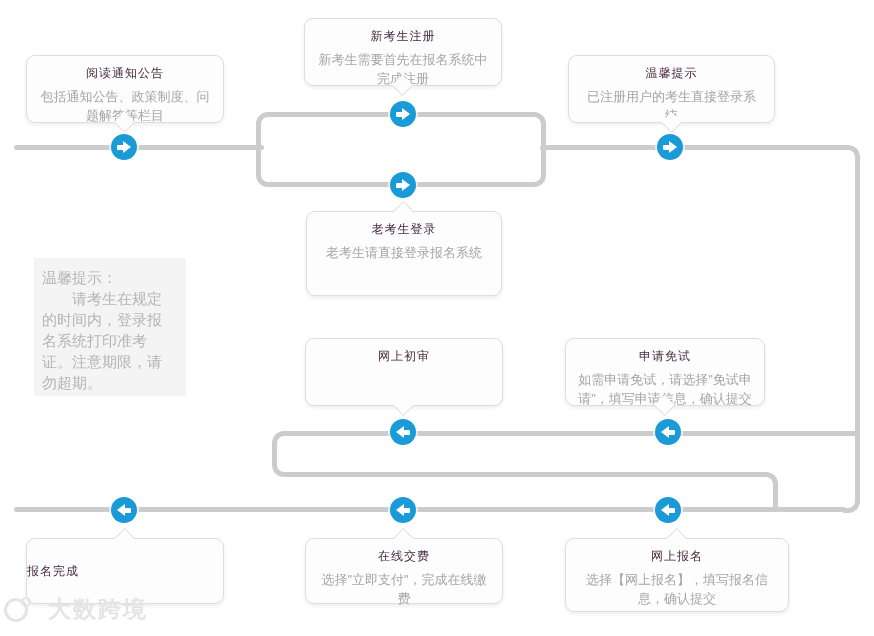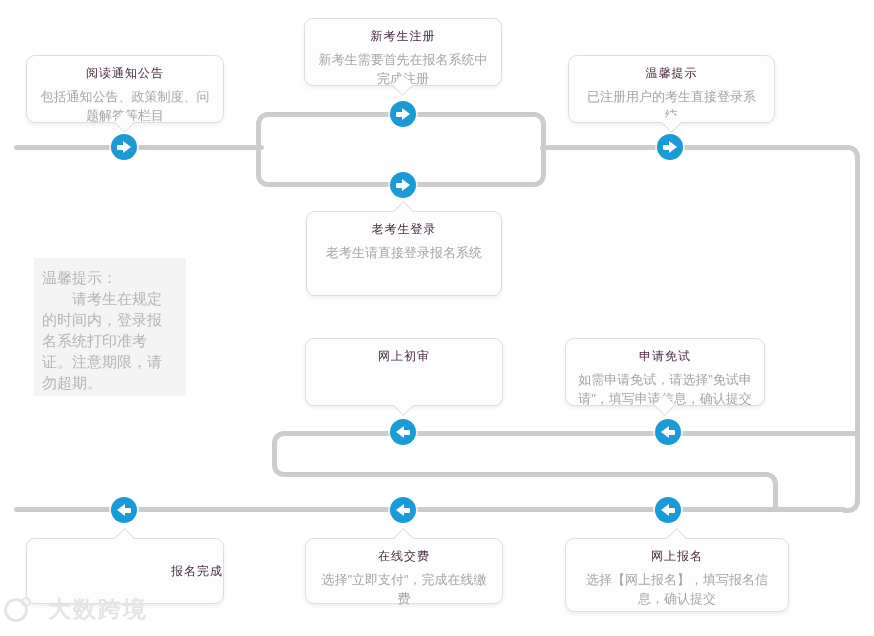--- a/index.html
+++ b/index.html
@@ -31,21 +31,21 @@
   .arrow .head{width:0;height:0;border-top:6px solid transparent;border-bottom:6px solid transparent;border-left:8px solid #fff;margin-left:-1px;}
   
   .bubble{
     position:absolute;background:var(--bubble-bg);border:1px solid var(--bubble-border);
     border-radius:9px;box-shadow:0 2px 4px rgba(0,0,0,.07);box-sizing:border-box;
   }
   .bubble-title{
     margin-top:9px;text-align:center;font-weight:normal;font-size:12px;color:var(--title);
     letter-spacing:1px;
   }
-  .bubble.center-title{display:flex;align-items:center;justify-content:flex-end;}
+  .bubble.center-title{display:flex;align-items:center;justify-content:flex-start;}
   .bubble.center-title .bubble-title{margin-top:0;}
   .bubble-desc{
     margin:6px 12px 0 12px;font-size:13px;color:var(--desc);line-height:1.45;text-align:center;
   }
   .tail{
     position:absolute;width:14px;height:14px;background:var(--bubble-bg);
     left:calc(50% - 8px);transform:rotate(45deg);
   }
   .tail-down .tail{bottom:-8px;border-right:1px solid var(--bubble-border);border-bottom:1px solid var(--bubble-border);}
   .tail-up .tail{top:-8px;border-left:1px solid var(--bubble-border);border-top:1px solid var(--bubble-border);}

